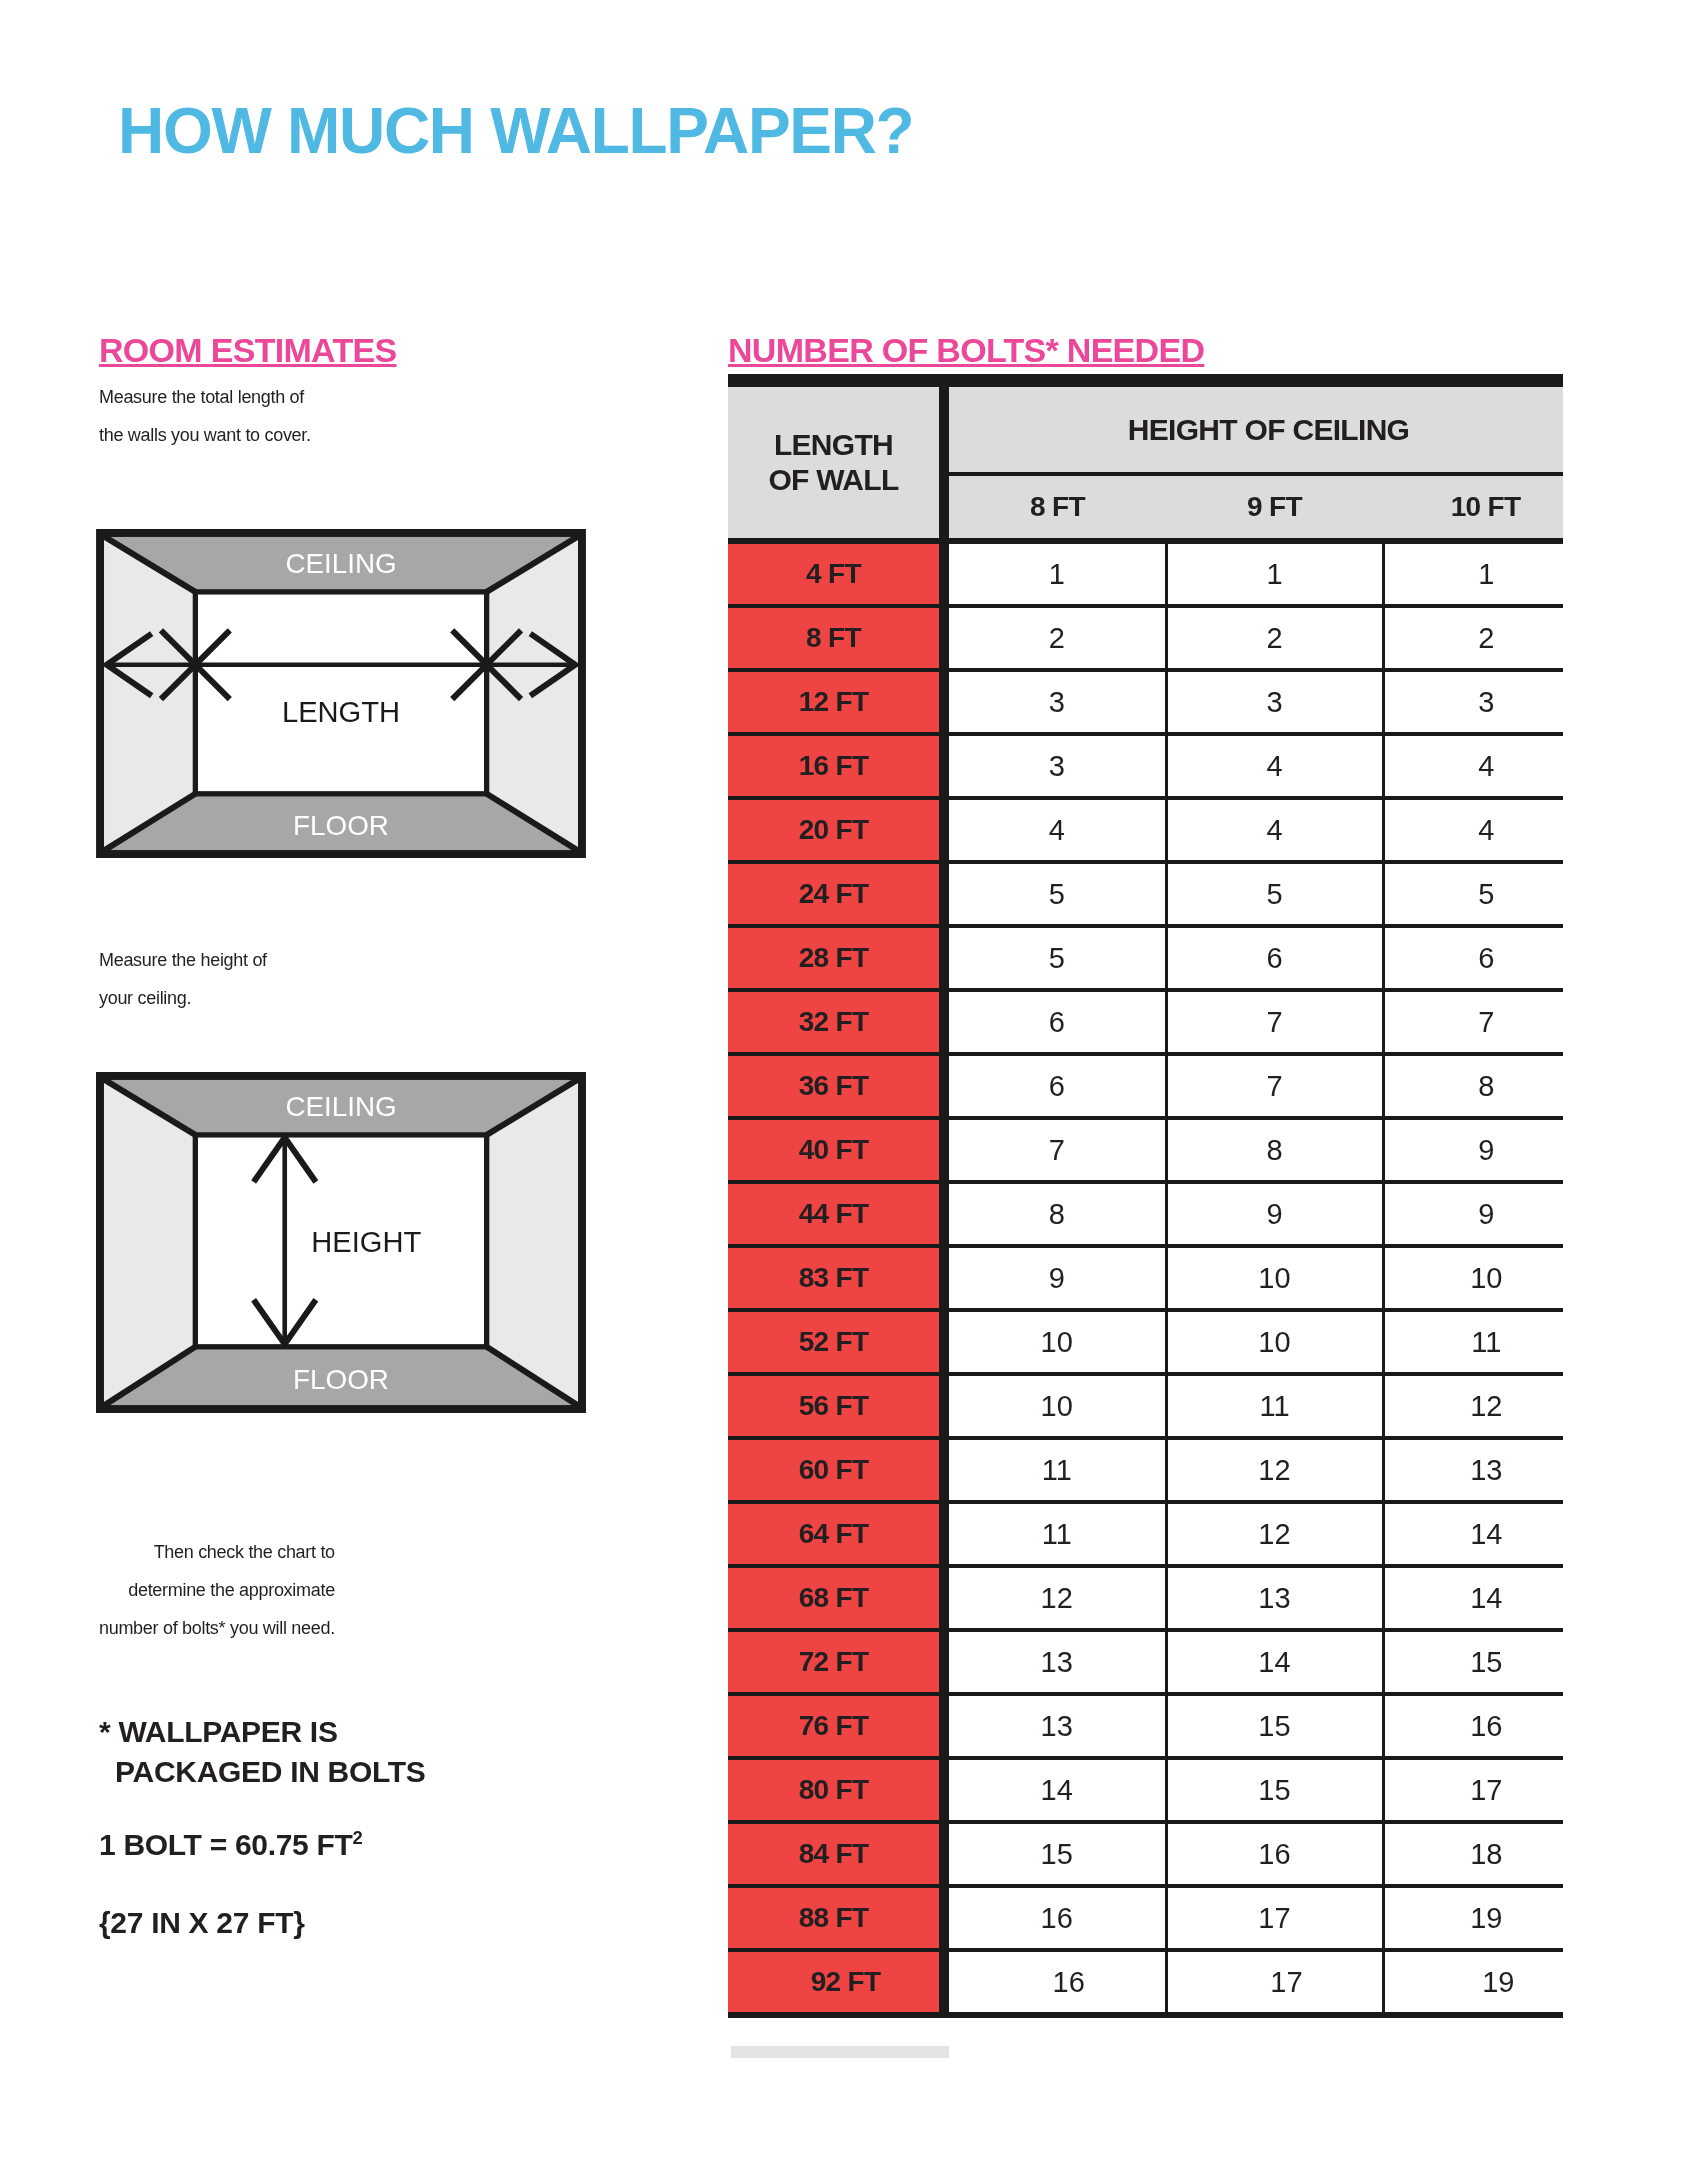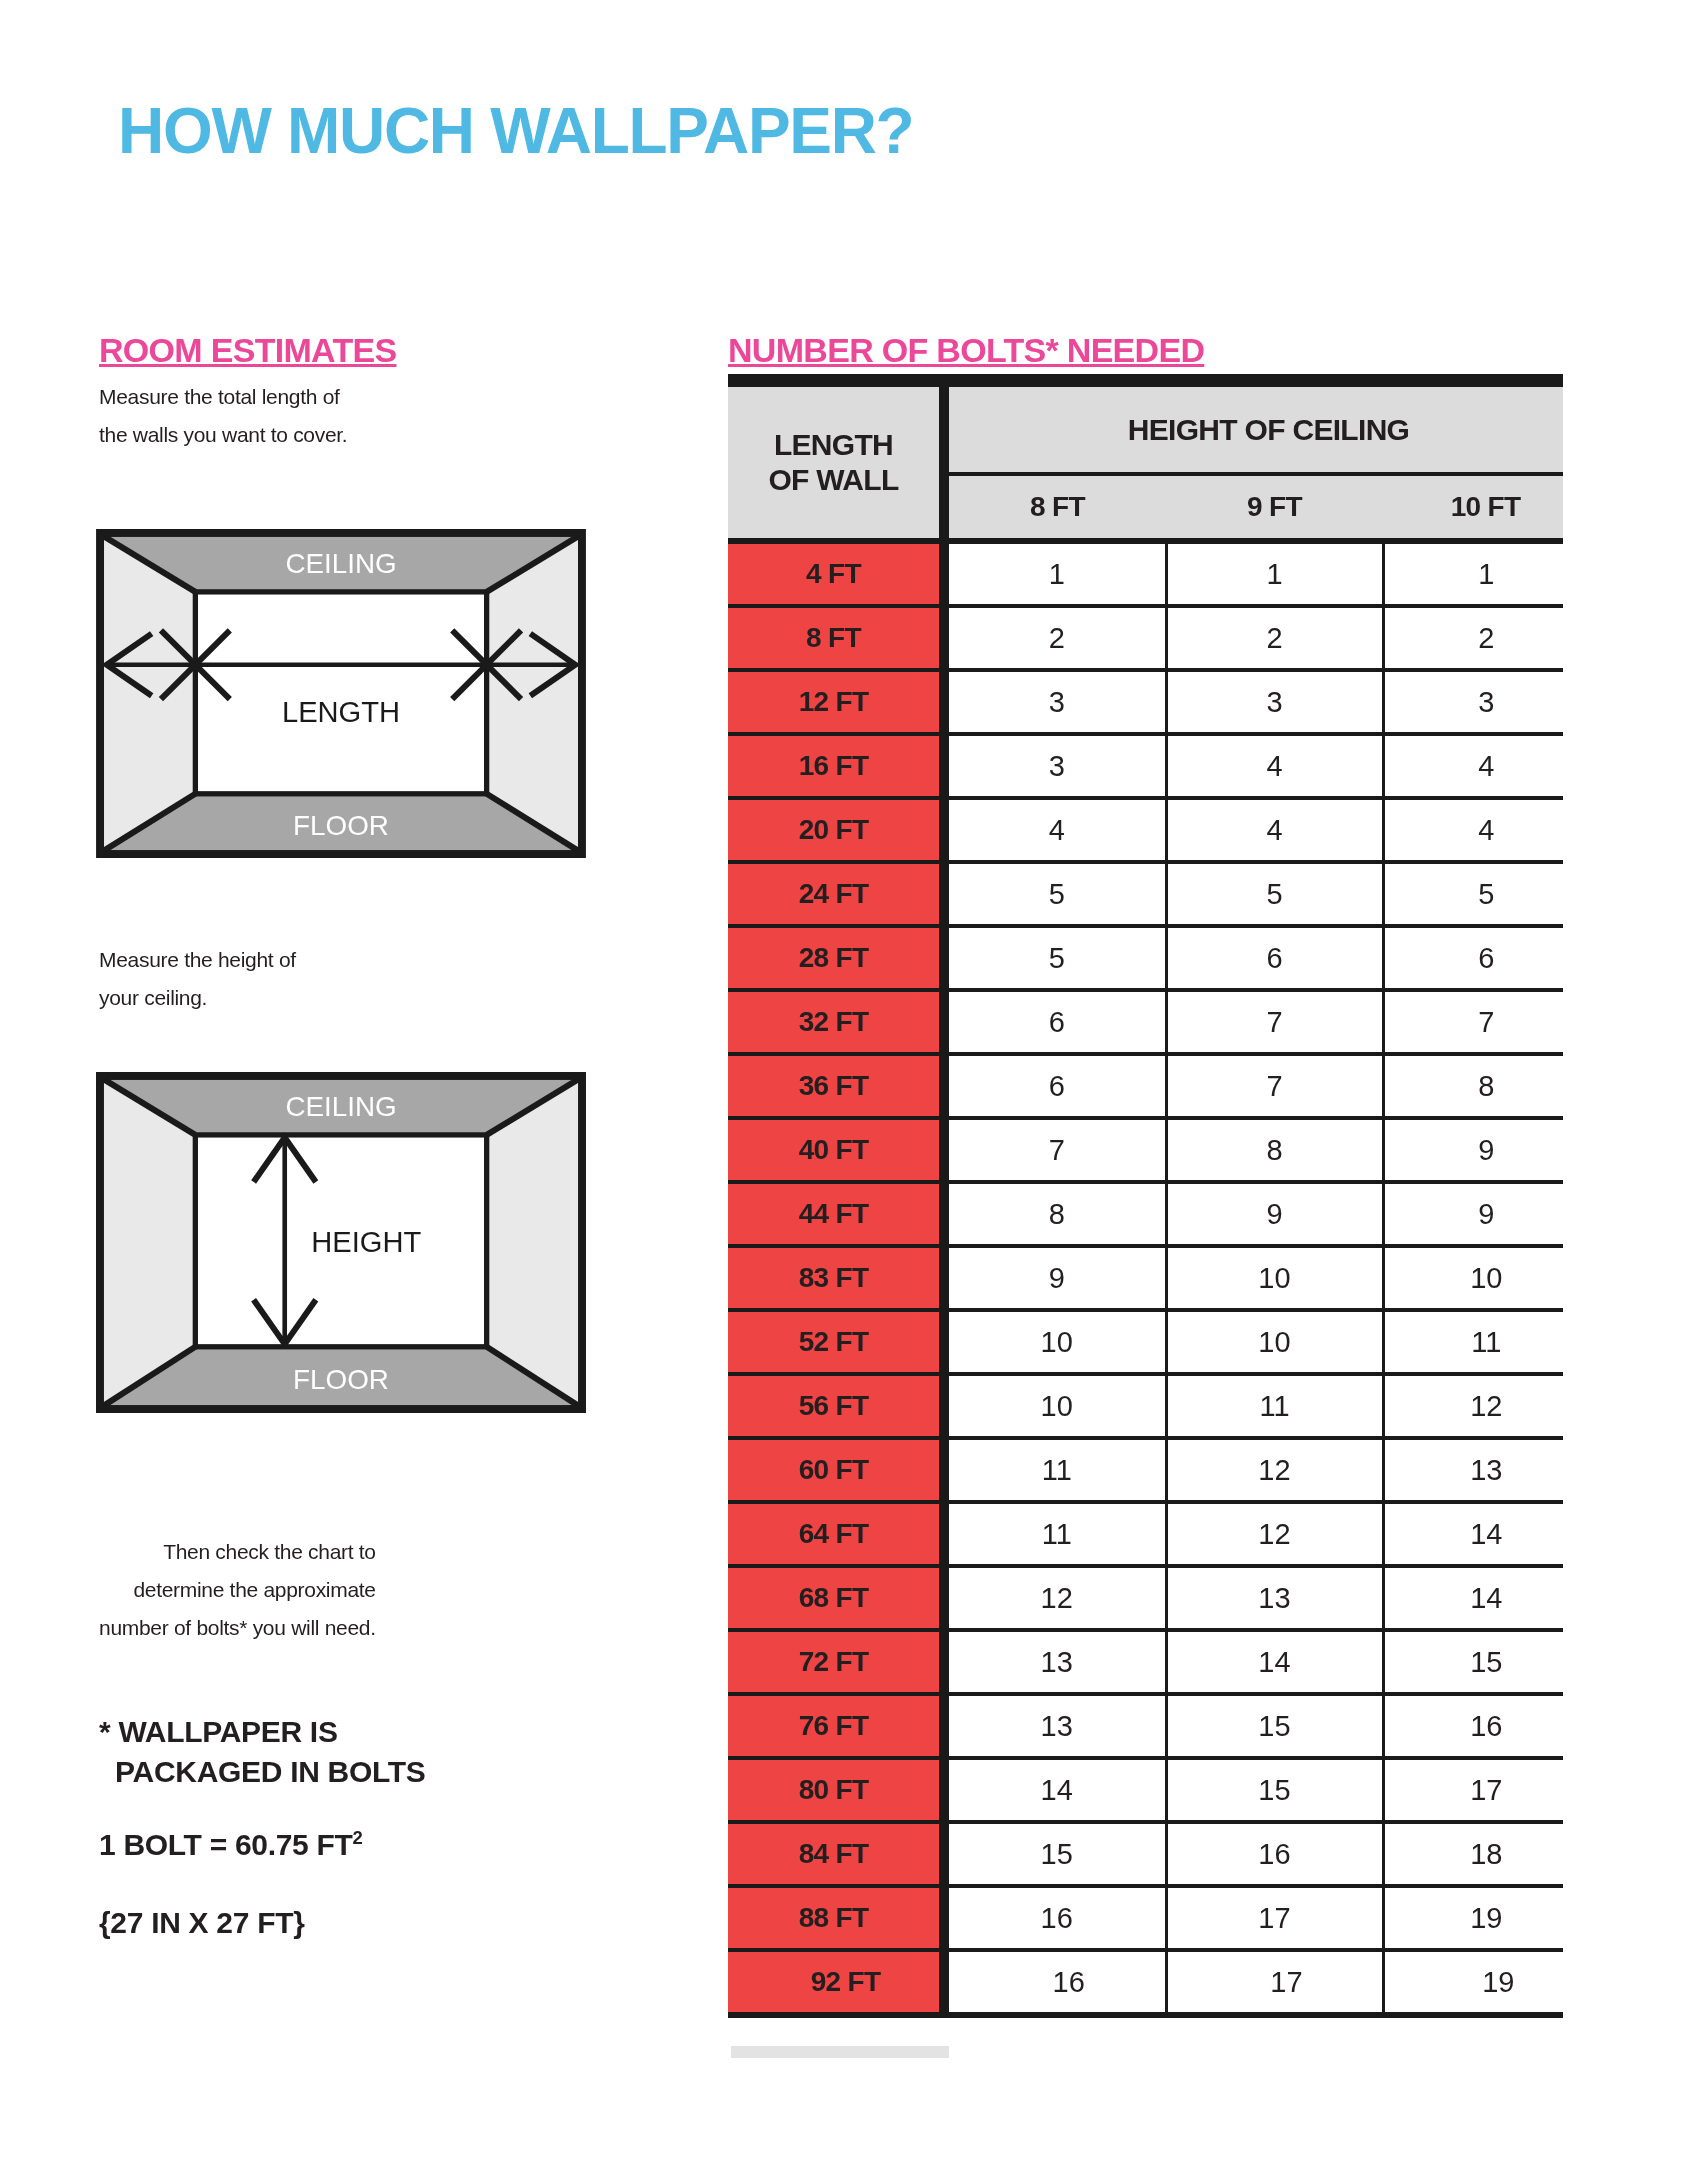--- a/index.html
+++ b/index.html
@@ -17,21 +17,21 @@
     color:#4fb9e3;white-space:nowrap;
   }
   .section-heading{
     position:absolute;font-size:34px;font-weight:bold;
     letter-spacing:-0.7px;color:#ec4899;white-space:nowrap;text-decoration:underline;
   }
   .h-room{left:99px;top:331px;}
   .h-bolts{left:728px;top:331px;width:860px;text-align:left;}
   .para{
     position:absolute;left:99px;
-    font-size:21px;line-height:38px;color:#231f20;
+    font-size:18px;line-height:38px;color:#231f20;
     white-space:pre-line;letter-spacing:-0.3px;
   }
   .p1{top:378px;}
   .p2{top:941px;}
   .p3{top:1533px;text-align:right;}
   .footnote{
     position:absolute;left:99px;top:1712px;
     font-size:30px;font-weight:bold;line-height:40px;
     letter-spacing:-0.3px;white-space:pre-wrap;
   }

